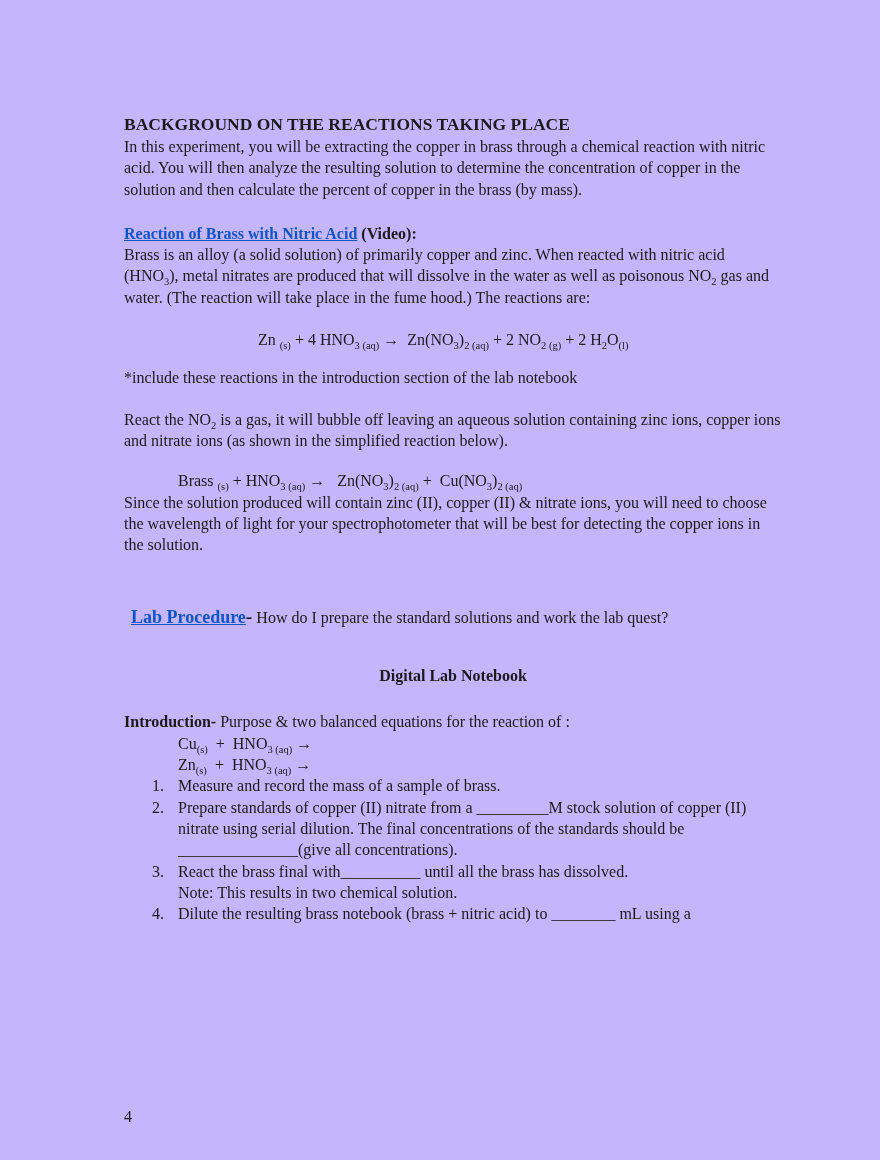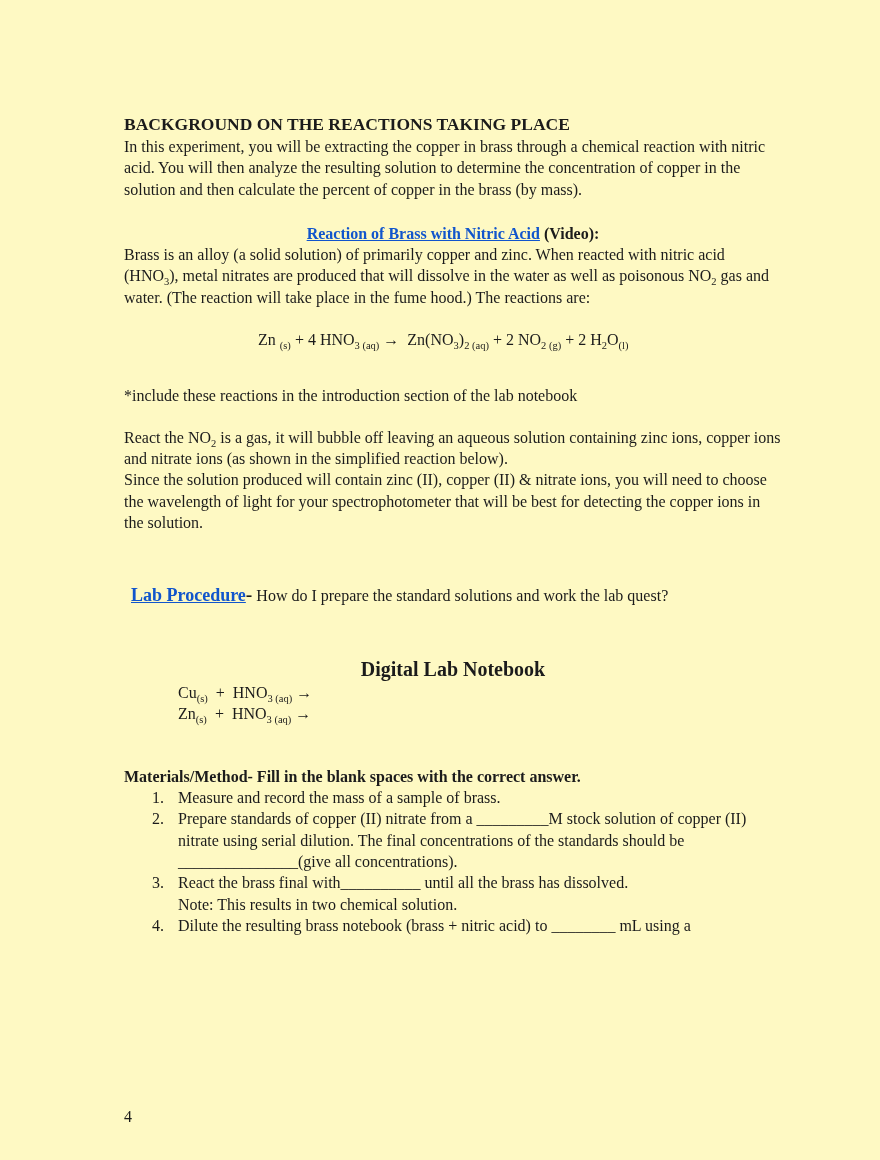--- a/index.html
+++ b/index.html
@@ -1,39 +1,39 @@
 <!DOCTYPE html>
 <html><head>
 <meta charset="utf-8">
 <style>
   * { box-sizing: border-box; }
   html, body { margin: 0; padding: 0; }
   body { width: 880px; height: 1160px; background: #ffffff; overflow: hidden; }
   .page {
-    position: relative; width: 880px; height: 1160px; background: #fef9c3;
+    position: relative; width: 880px; height: 1160px; background: #c4b5fd;
     font-family: "Liberation Serif", "DejaVu Serif", serif; color: #1b1b1b;
   }
   .content { position: absolute; left: 124px; top: 112px; width: 658px; font-size: 16px; line-height: 21.3px; }
   .h-bg { font-size: 17.5px; line-height: 24px; font-weight: bold; margin: 0; }
   .bold { font-weight: bold; }
   .para { margin: 0; }
   .intro-para { margin: 0 0 0 0; }
-  .link-line { margin-top: 23px; text-align: center; }
+  .link-line { margin-top: 23px; }
   .doclink { color: #1155cc; text-decoration: underline; cursor: pointer; }
   .equation { white-space: pre-wrap; margin: 0; }
   .eq1 { margin: 24px 0 0 129px; }
   .eq2 { margin: 21px 0 14px 134px; }
-  .note-para { margin-top: 35px; }
+  .note-para { margin-top: 17px; }
   .since-para { margin-top: 20px; }
   .eq3 { margin: 19px 0 0 54px; }
   .closing-para { }
   .labproc { margin: 49px 0 0 7px; line-height: 26px; font-size: 16px; }
   .labproc-link { font-size: 18px; font-weight: bold; }
   .labproc-dash { font-size: 19.5px; font-weight: bold; }
-  .notebook-title { margin: 48px 0 0 0; text-align: center; font-size: 20px; line-height: 25px; font-weight: bold; }
+  .notebook-title { margin: 32px 0 0 0; text-align: center; font-size: 16px; line-height: 25px; font-weight: bold; }
   .intro-line { margin-top: 23px; }
   .intro-eq { white-space: pre-wrap; margin: 0 0 0 54px; }
   .materials-line { margin-top: 41px; }
   .steps { margin: 0; }
   .step { display: flex; }
   .step-num { flex: none; width: 26px; margin-left: 28px; }
   .step-text { flex: 1; }
   .step-note { display: block; }
   sub { font-size: 10.5px; line-height: 0; }
   .page-number { position: absolute; left: 124px; top: 1108px; font-size: 16px; }
@@ -50,32 +50,33 @@
     <p class="para link-line"><a class="doclink bold" style="color: rgb(17, 85, 204);">Reaction of Brass with Nitric Acid</a><span class="bold"> (Video):</span></p>
 
     <p class="para"><span>Brass is an alloy (a solid solution) of primarily copper and zinc. When reacted with nitric acid (HNO</span><sub>3</sub><span>), metal nitrates are produced that will dissolve in the water as well as poisonous NO</span><sub>2</sub><span> gas and water. (The reaction will take place in the fume hood.) The reactions are:</span></p>
 
     <p class="equation eq2"><span>Zn </span><sub>(s)</sub><span> + 4 HNO</span><sub>3 (aq)</sub><span> →  Zn(NO</span><sub>3</sub><span>)</span><sub>2 (aq)</sub><span> + 2 NO</span><sub>2 (g)</sub><span> + 2 H</span><sub>2</sub><span>O</span><sub>(l)</sub></p>
 
     <p class="para note-para">*include these reactions in the introduction section of the lab notebook</p>
 
     <p class="para since-para"><span>React the NO</span><sub>2</sub><span> is a gas, it will bubble off leaving an aqueous solution containing zinc ions, copper ions and nitrate ions (as shown in the simplified reaction below).</span></p>
 
+    <p class="equation eq3"><span>Brass </span><sub>(s)</sub><span> + HNO</span><sub>3 (aq)</sub><span> →   Zn(NO</span><sub>3</sub><span>)</span><sub>2 (aq)</sub><span> +  Cu(NO</span><sub>3</sub><span>)</span><sub>2 (aq)</sub></p>
 
     <p class="para closing-para">Since the solution produced will contain zinc (II), copper (II) &amp; nitrate ions, you will need to choose the wavelength of light for your spectrophotometer that will be best for detecting the copper ions in the solution.</p>
 
     <p class="labproc"><a class="doclink labproc-link" style="color: rgb(17, 85, 204);">Lab Procedure</a><span class="labproc-dash">-</span><span> How do I prepare the standard solutions and work the lab quest?</span></p>
 
     <h2 class="notebook-title">Digital Lab Notebook</h2>
 
+    <p class="para intro-line"><span class="bold">Introduction-</span><span>  Purpose &amp; two balanced equations for the reaction of :</span></p>
 
     <p class="intro-eq"><span>Cu</span><sub>(s)</sub><span>  +  HNO</span><sub>3 (aq)</sub><span> →</span></p>
     <p class="intro-eq"><span>Zn</span><sub>(s)</sub><span>  +  HNO</span><sub>3 (aq)</sub><span> →</span></p>
 
-    <p class="para materials-line"><span class="bold">Materials/Method-</span><span class="bold">  Fill in the blank spaces with the correct answer.</span></p>
 
     <div class="steps">
       <div class="step">
         <span class="step-num">1.</span>
         <span class="step-text">Measure and record the mass of a sample of brass.</span>
       </div>
       <div class="step">
         <span class="step-num">2.</span>
         <span class="step-text">Prepare standards of copper (II) nitrate from a _________M stock solution of copper (II) nitrate using serial dilution.  The final concentrations of the standards should be _______________(give all concentrations).</span>
       </div>

